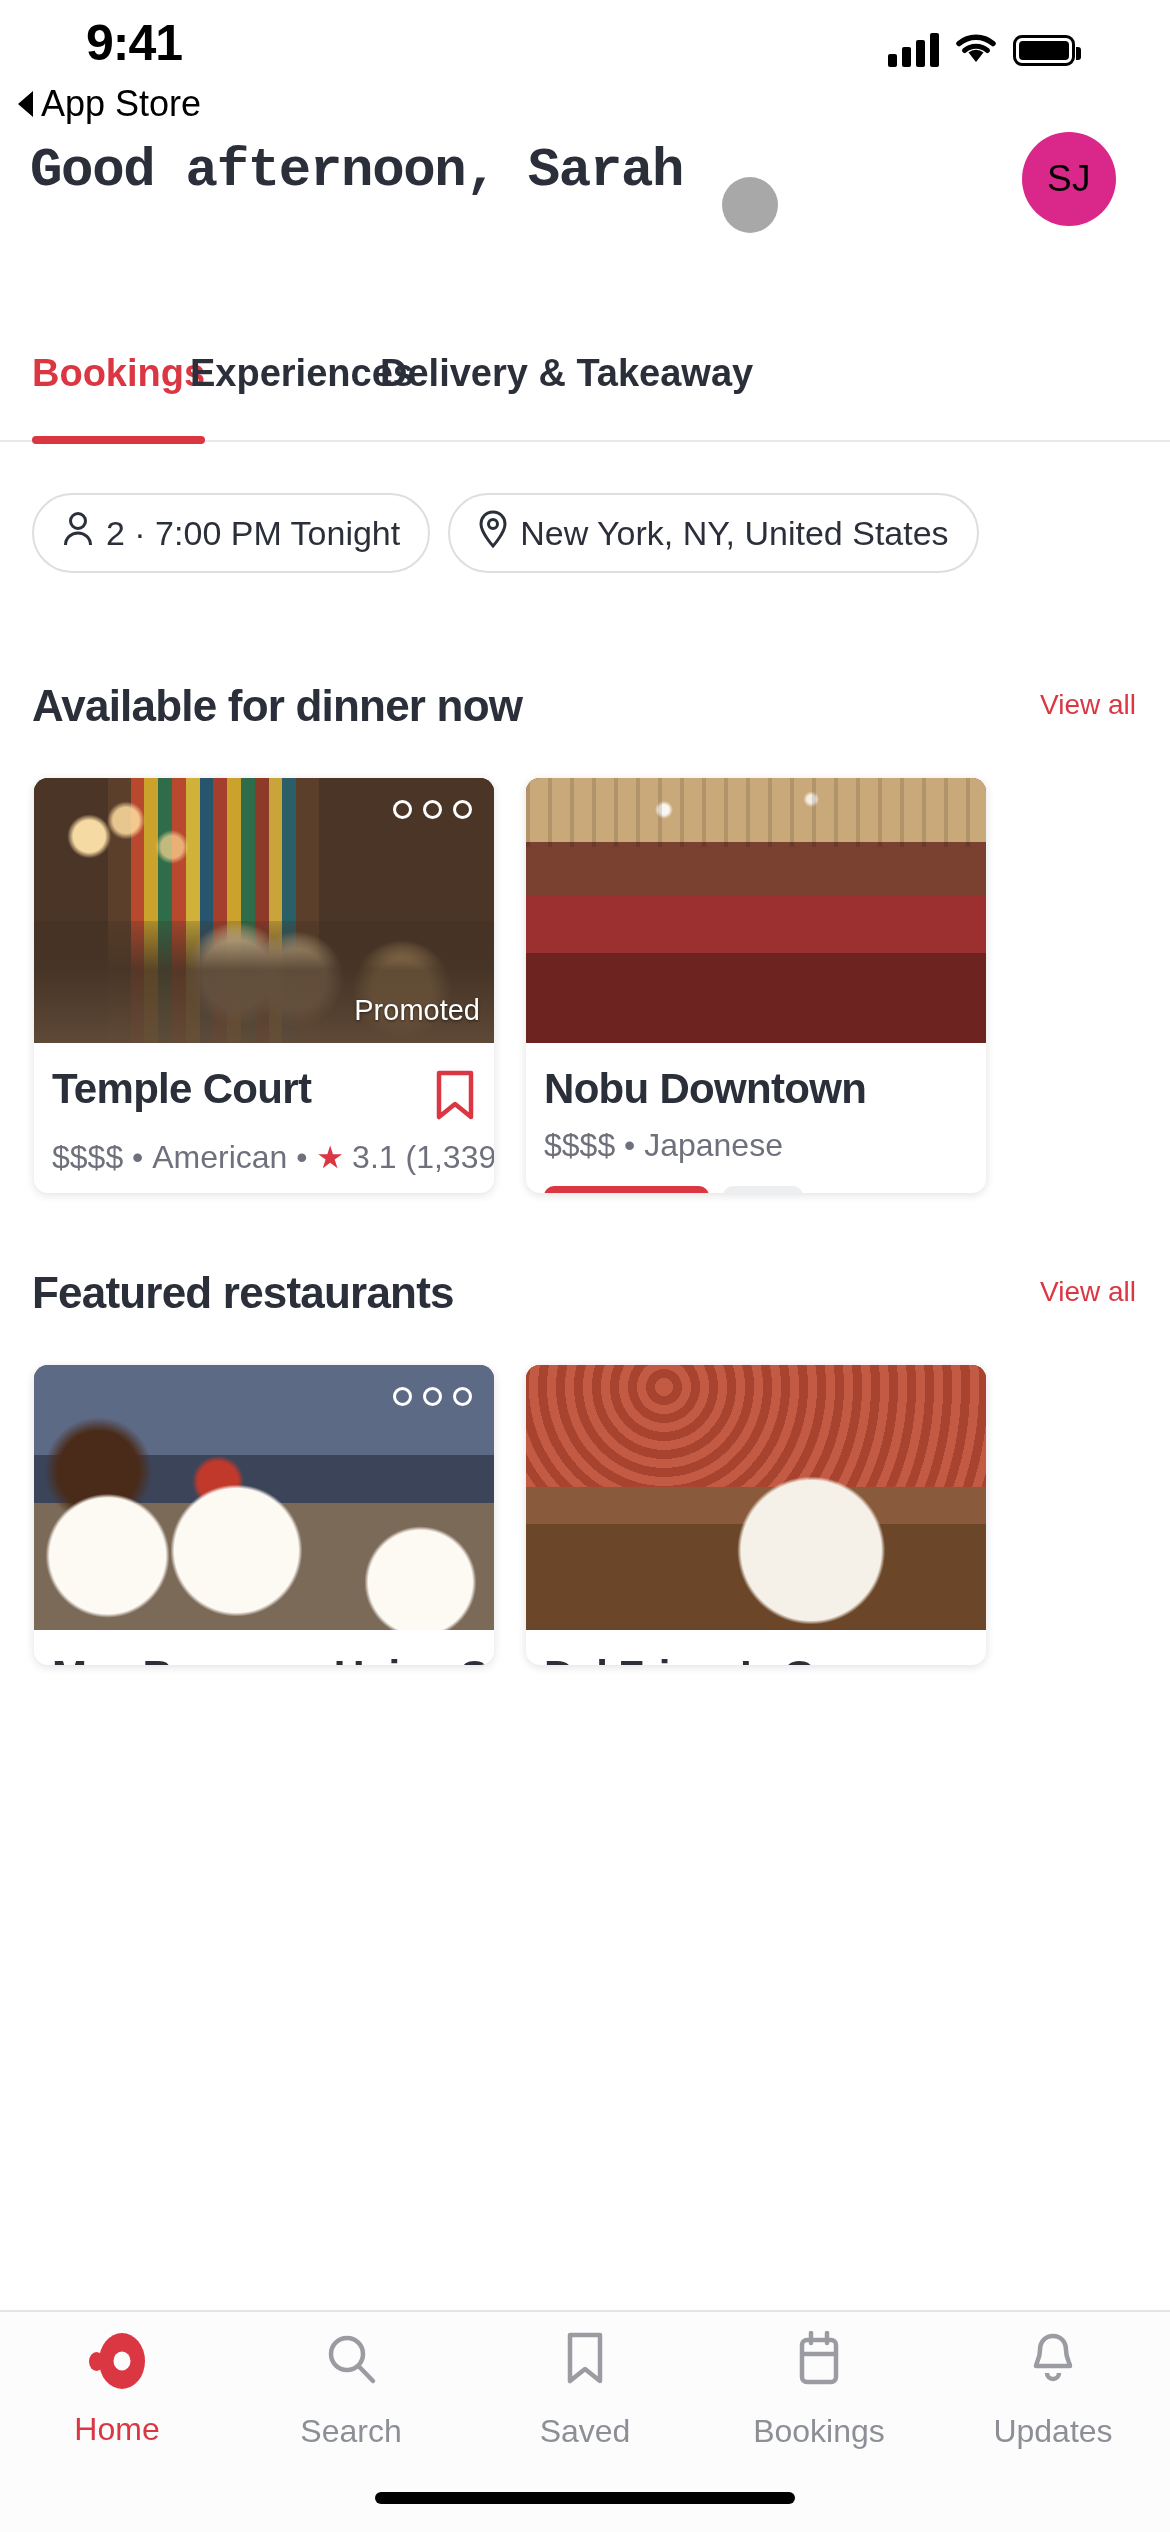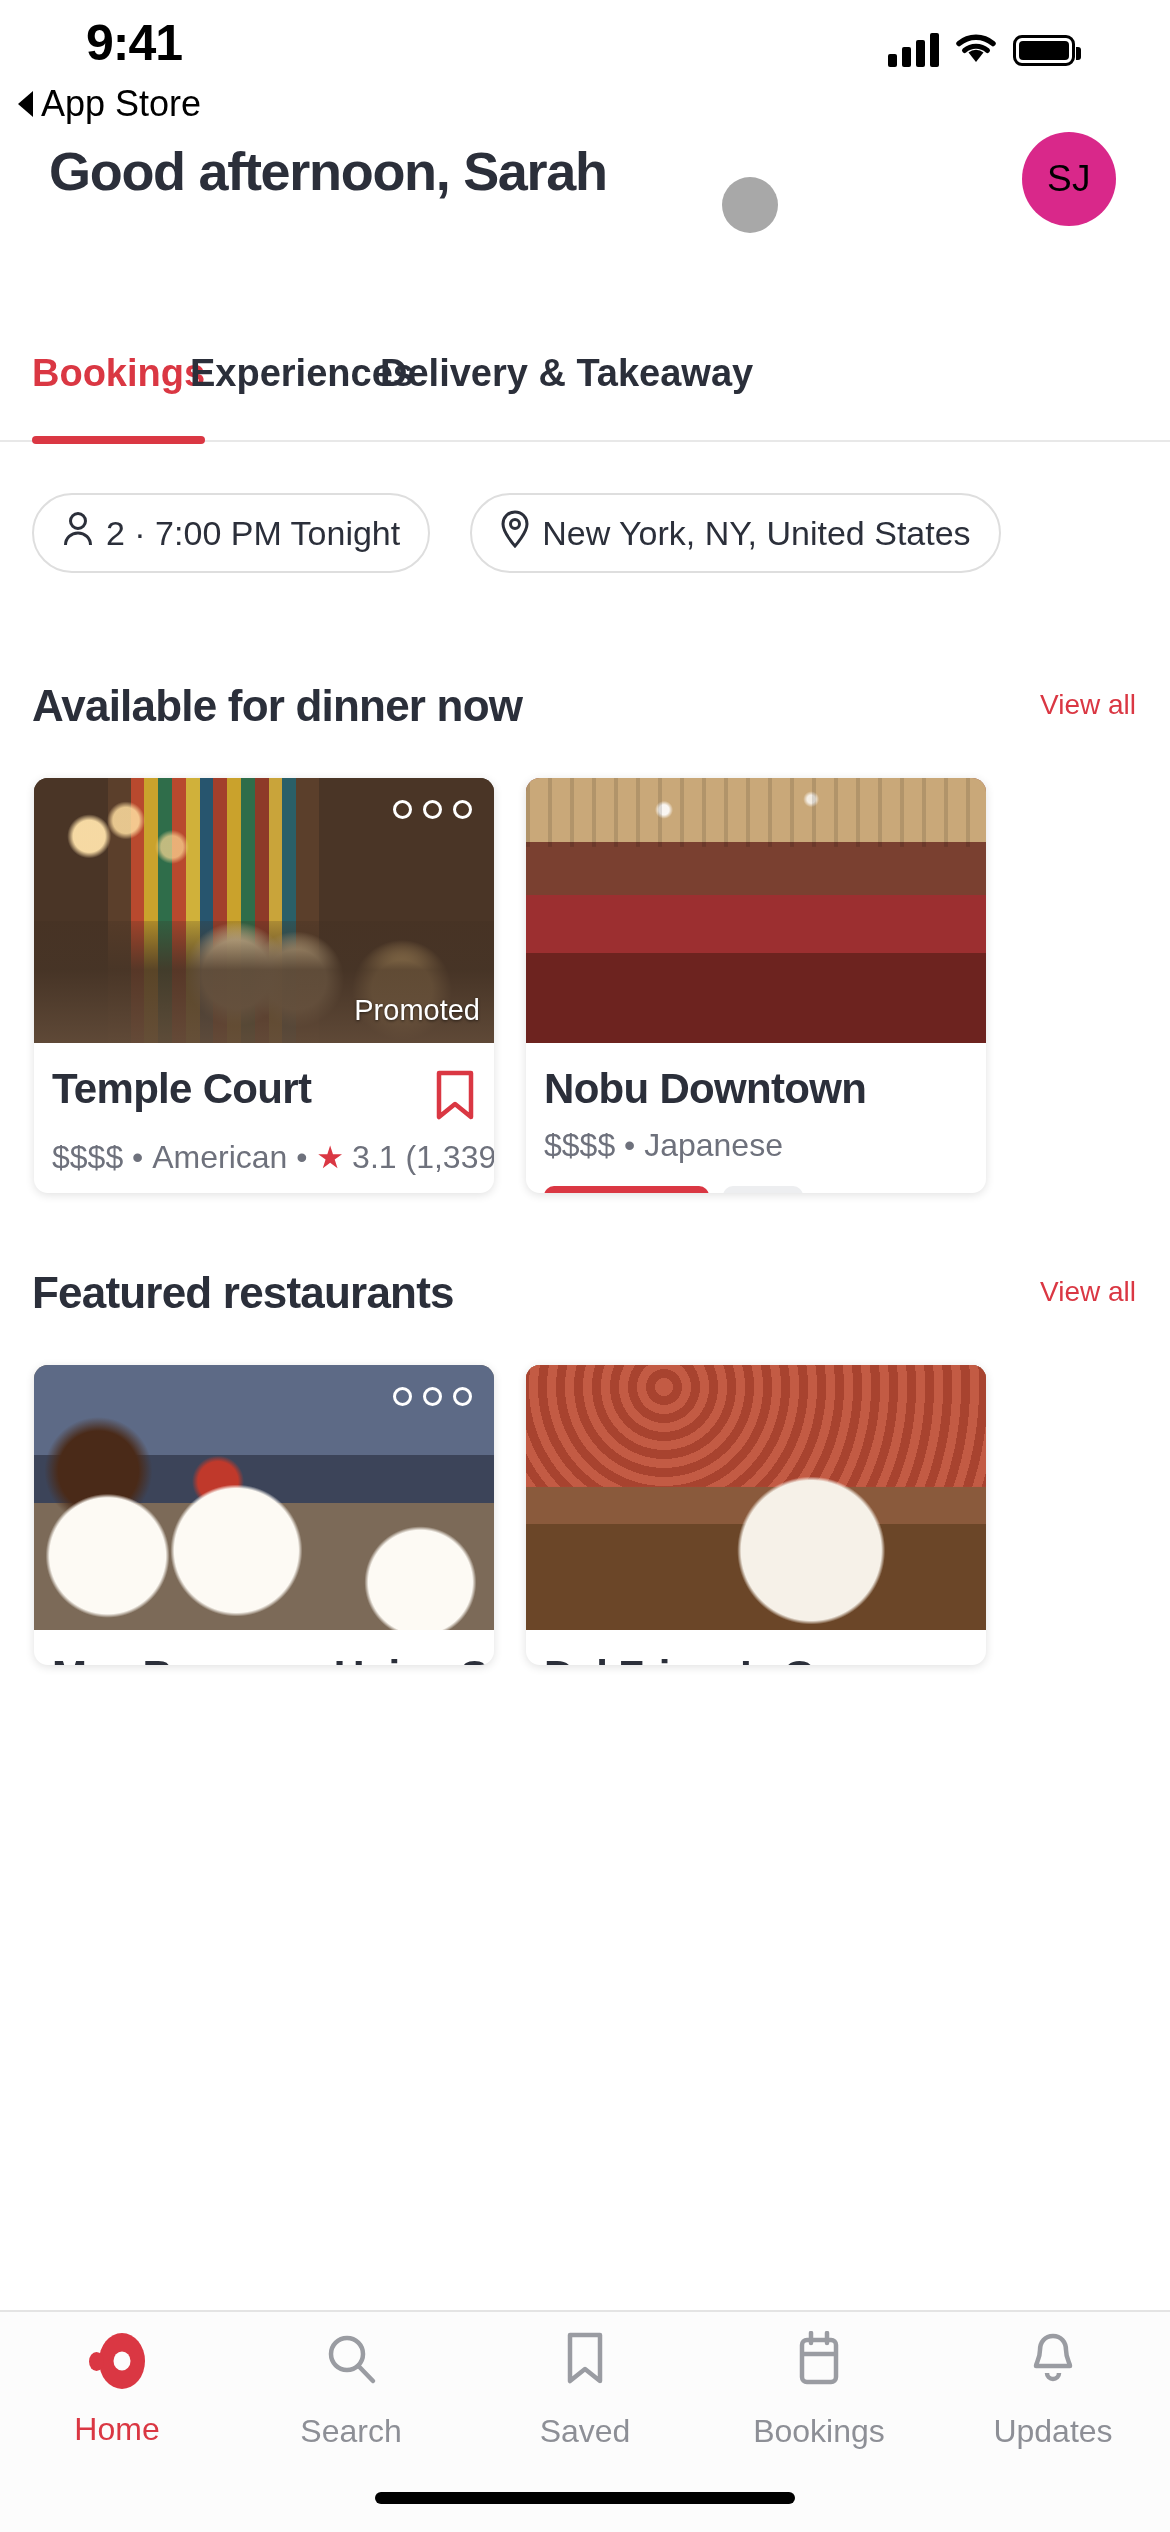--- a/index.html
+++ b/index.html
@@ -47,23 +47,24 @@
     content:"";position:absolute;right:-9px;top:9px;width:5px;height:13px;
     background:#000;border-radius:0 3px 3px 0;
   }
   .batt span{display:block;width:100%;height:100%;background:#000;border-radius:4px;}
 
   
   .header{
     position:absolute; top:118px; left:0; width:1170px; height:128px;
   }
   .greeting{
-    position:absolute; left:49px; top:22px;
+    position:absolute; left:30px; top:22px;
     font-size:54px; font-weight:700; letter-spacing:-1.3px; color:#2B2F3A;
     white-space:nowrap;
+    font-family:Liberation Mono, monospace;
   }
   .avatar{
     position:absolute; right:54px; top:14px;
     width:94px;height:94px;border-radius:50%;
     background:#D9288A;
     display:flex;align-items:center;justify-content:center;
     color:#000000;font-size:37px;font-weight:500;letter-spacing:.5px;
   }
   .cursor-dot{
     position:absolute; left:722px; top:177px;
@@ -84,21 +85,21 @@
   .tab.active{ color:#DA3743; }
   .tab .ul{
     position:absolute; left:0; bottom:-2px; width:100%; height:8px;
     background:#DA3743; border-radius:4px;
   }
   #tab0{ left:32px; }
   #tab1{ left:190px; }
   #tab2{ left:380px; }
 
   
-  .pills{ position:absolute; top:493px; left:32px; display:flex; gap:40px; }
+  .pills{ position:absolute; top:493px; left:32px; display:flex; gap:18px; }
   .pill{
     height:80px; border:2px solid #DEDEDE; border-radius:40px;
     display:flex; align-items:center; gap:12px; padding:0 28px;
     font-size:34px; color:#2B2F3A; background:#fff; white-space:nowrap;
   }
   .pill svg{ flex:none; }
 
   
   .sec-title{
     position:absolute; left:32px;

